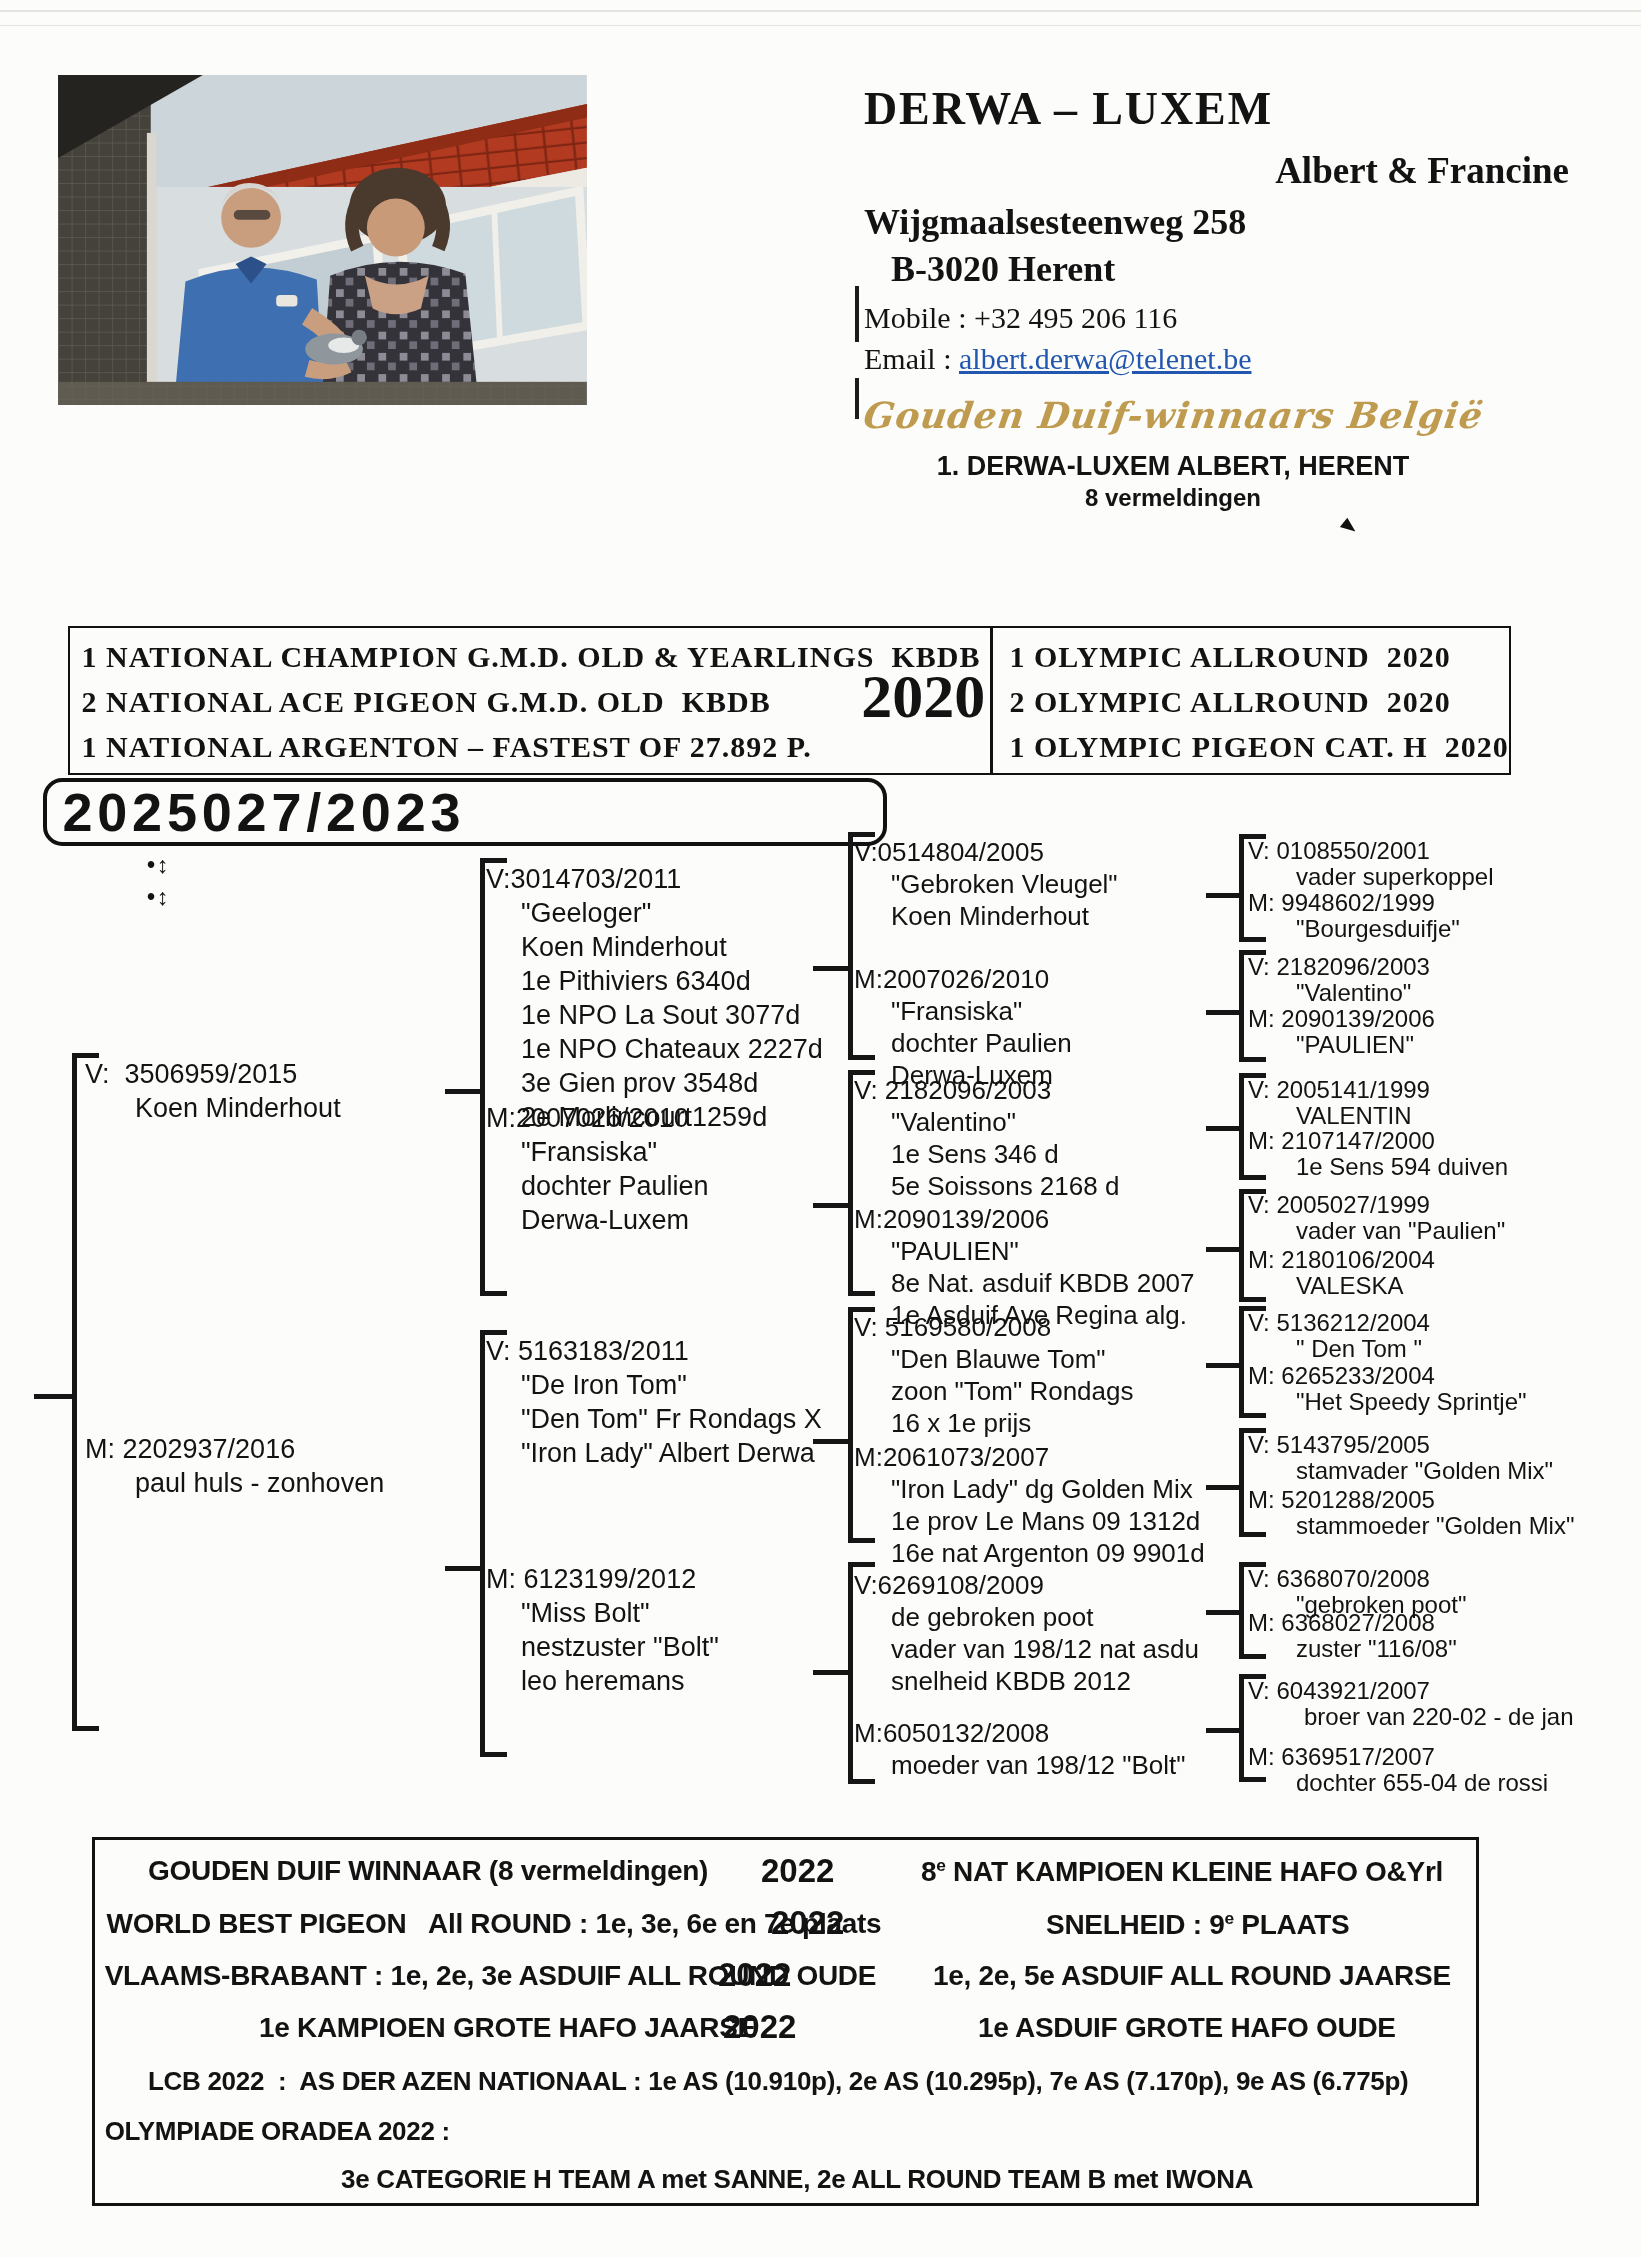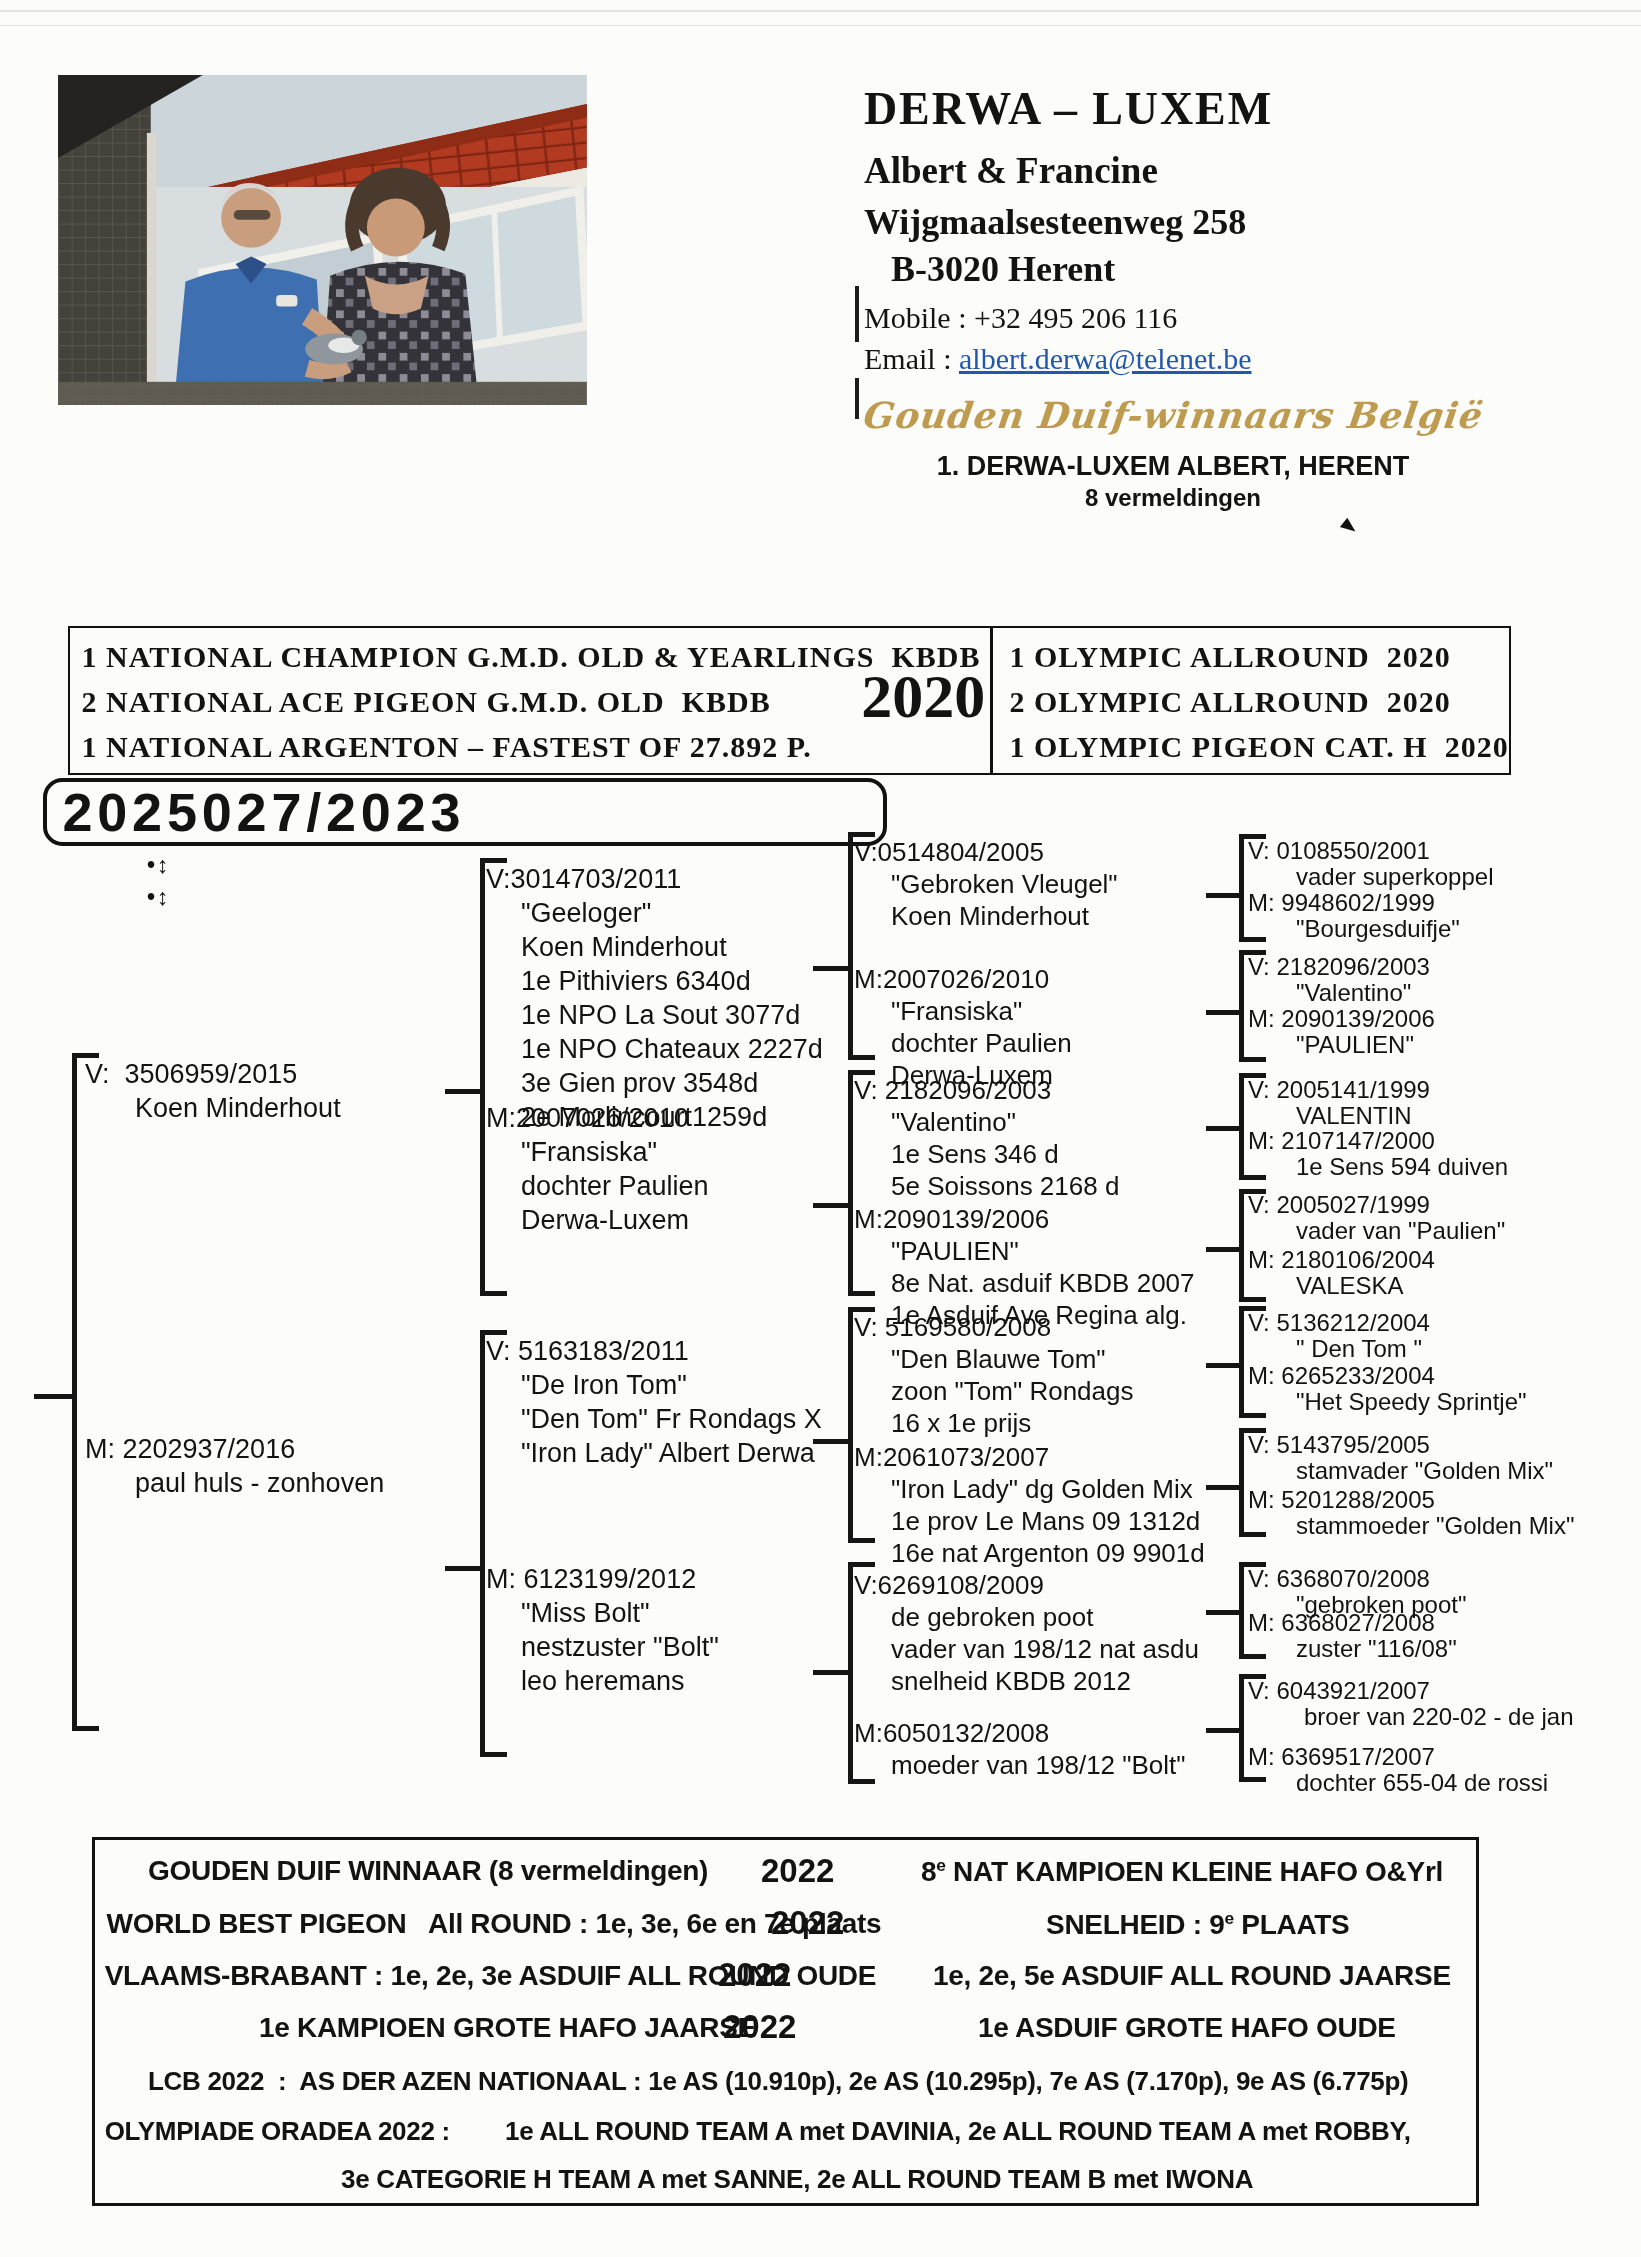--- a/index.html
+++ b/index.html
@@ -5,21 +5,21 @@
   html,body{margin:0;padding:0;background:#e9e9e7;}
   .page{position:relative;width:1641px;height:2257px;background:#fcfcfa;overflow:hidden;
         font-family:"Liberation Sans",sans-serif;color:#131313;}
   
   .streak{position:absolute;background:#e3e3df;}
   .inkmark{position:absolute;background:#1c1c1c;}
   .cursor-mark{position:absolute;width:0;height:0;border-left:15.4px solid #111;border-top:6.8px solid transparent;border-bottom:6.8px solid transparent;transform:rotate(38deg);}
   
   .hdr{position:absolute;left:864px;top:85px;width:705px;}
   .hdr-title{font-family:"Liberation Serif",serif;font-weight:bold;font-size:46px;letter-spacing:1.9px;line-height:1.05;}
-  .hdr-sub{font-family:"Liberation Serif",serif;font-weight:bold;font-size:37px;text-align:left;margin-top:15.4px;}
+  .hdr-sub{font-family:"Liberation Serif",serif;font-weight:bold;font-size:37px;text-align:right;margin-top:15.4px;}
   .hdr-addr{font-family:"Liberation Serif",serif;font-weight:bold;font-size:36px;margin-top:7.7px;line-height:1.3;}
   .hdr-line{font-family:"Liberation Serif",serif;font-size:30px;margin-top:7.7px;}
   .email-link{color:#2257b0;text-decoration:underline;}
   .gold{font-family:"DejaVu Serif",serif;font-style:italic;font-weight:bold;font-size:36px;
         color:#bf9b50;margin-top:17.4px;transform:skewX(-8deg);letter-spacing:1px;}
   .award1{font-size:27px;font-weight:bold;margin-top:15.4px;text-align:center;width:618px;}
   .award2{font-size:24px;font-weight:bold;text-align:center;width:618px;margin-top:1.9px;}
   
   .b20L{position:absolute;left:68px;top:626px;width:925px;height:149px;border:2.9px solid #111;box-sizing:border-box;}
   .b20R{position:absolute;left:990px;top:626px;width:521px;height:149px;border:2.9px solid #111;box-sizing:border-box;}
@@ -375,19 +375,18 @@
     <span class="s yr" style="left:623px;top:116px;">2022</span>
     <span class="s" style="left:838px;top:120px;">1e, 2e, 5e ASDUIF ALL ROUND JAARSE</span>
 
     <span class="s" style="left:164px;top:172px;">1e KAMPIOEN GROTE HAFO JAARSE</span>
     <span class="s yr" style="left:628px;top:168px;">2022</span>
     <span class="s" style="left:883px;top:172px;">1e ASDUIF GROTE HAFO OUDE</span>
 
     <span class="s" style="left:53px;top:226px;font-size:26px;">LCB 2022  :  AS DER AZEN NATIONAAL : 1e AS (10.910p), 2e AS (10.295p), 7e AS (7.170p), 9e AS (6.775p)</span>
 
     <span class="s" style="left:9.7px;top:276px;font-size:26px;">OLYMPIADE ORADEA 2022 :</span>
-    <span class="s" style="left:410px;top:276px;font-size:26px;">1e ALL ROUND TEAM A met DAVINIA, 2e ALL ROUND TEAM A met ROBBY,</span>
 
     <span class="s" style="left:246px;top:324px;font-size:26px;">3e CATEGORIE H TEAM A met SANNE, 2e ALL ROUND TEAM B met IWONA</span>
   </div>
 
 </div>
 
 
 </body></html>

